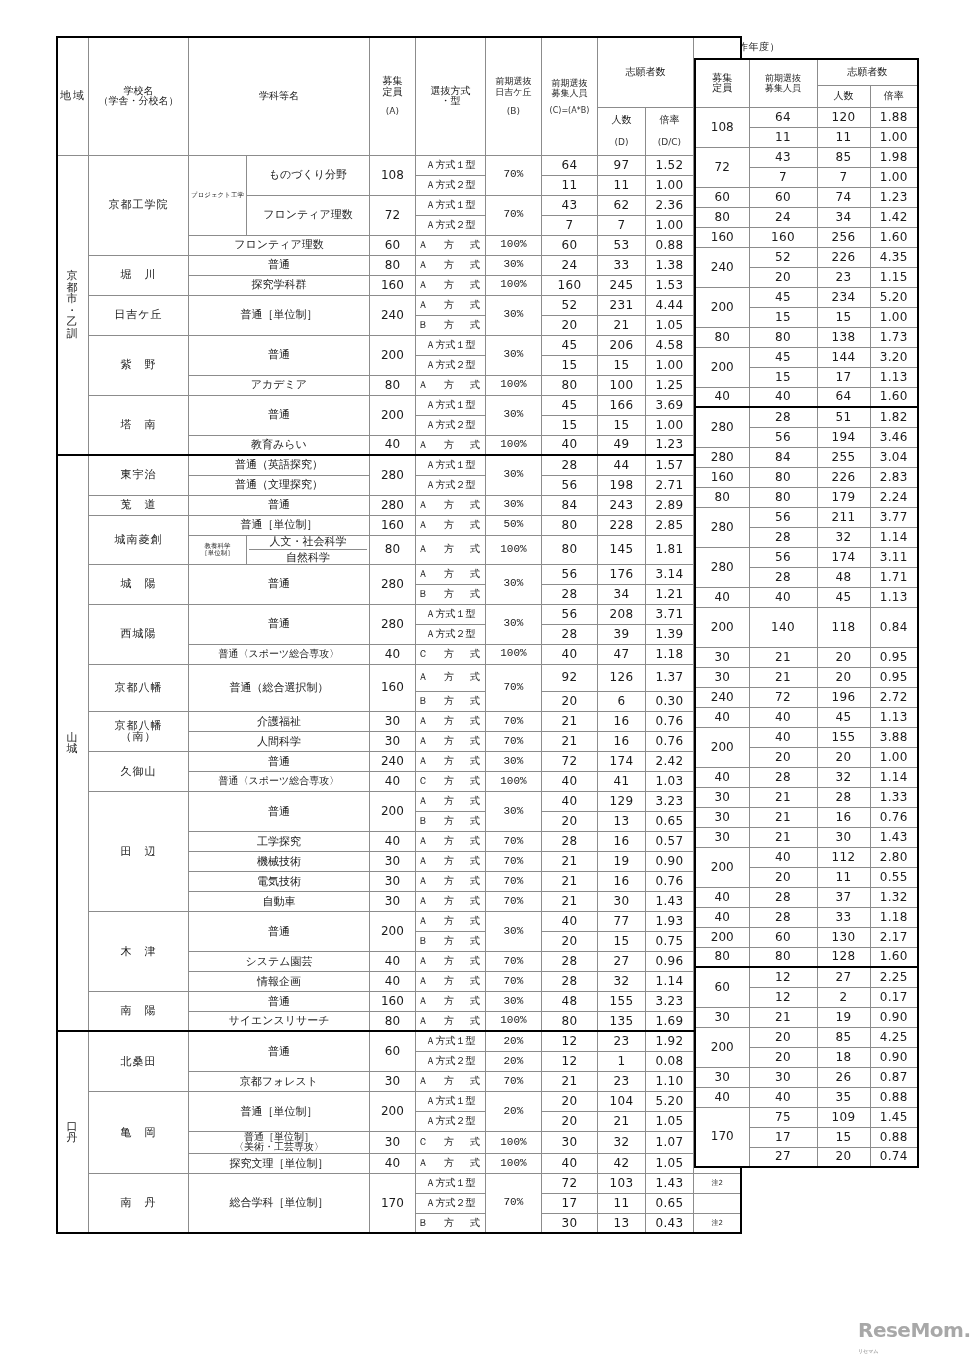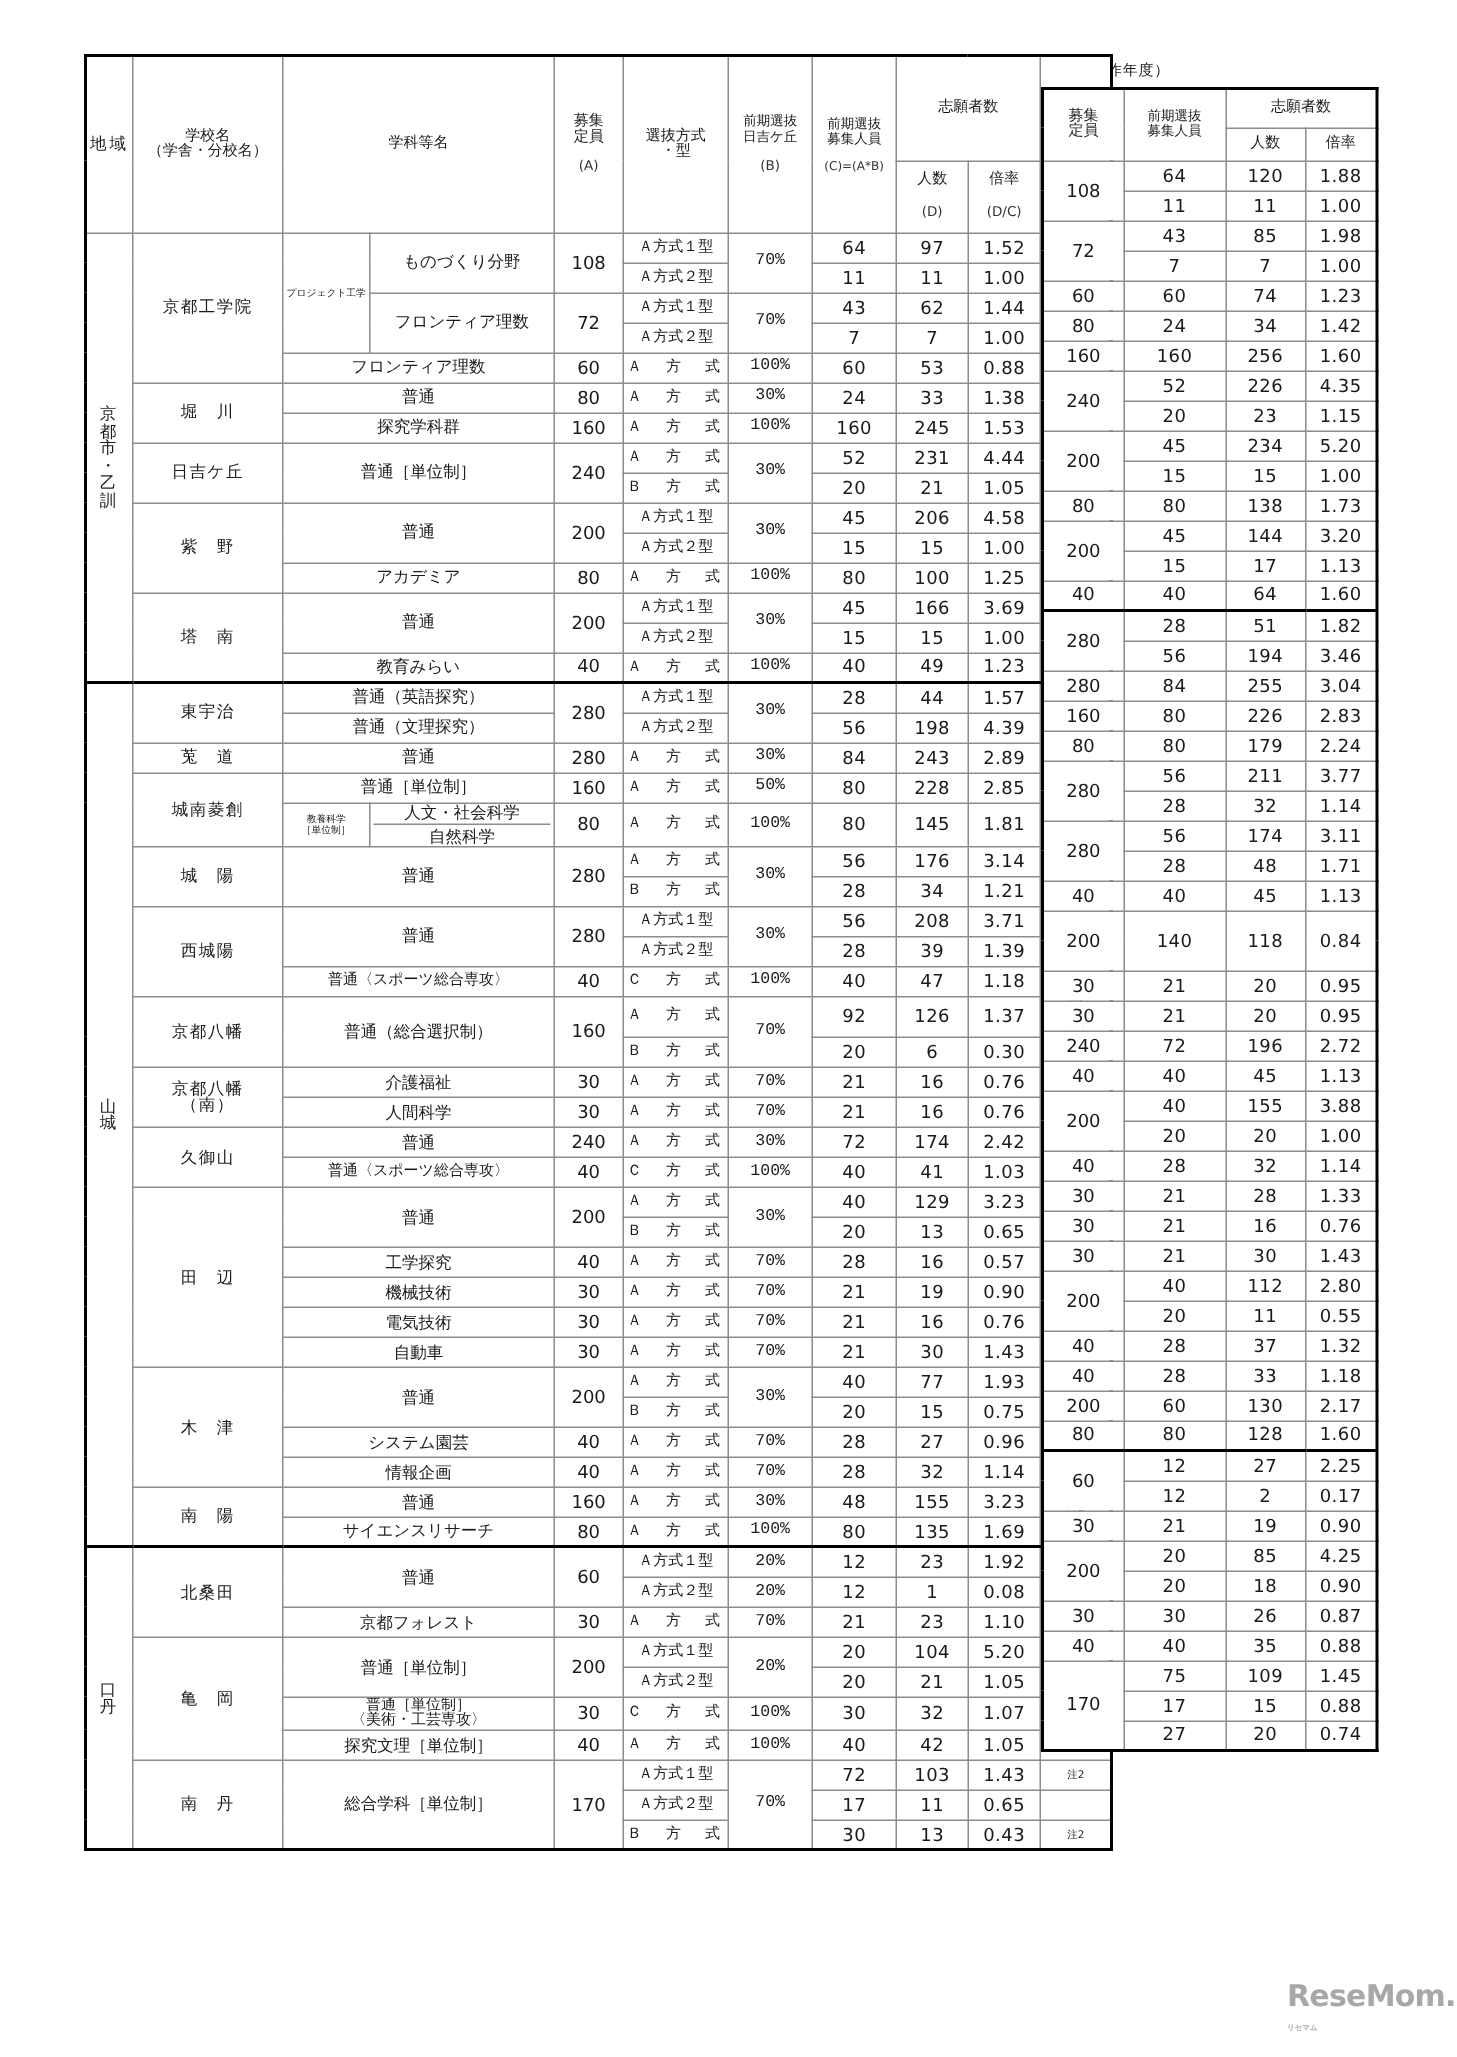--- a/index.html
+++ b/index.html
@@ -167,21 +167,21 @@
           <td class="num">1.00</td>
           <td class="note"></td>
         </tr>
         <tr style="height: 20px;">
           <td class="dept" rowspan="2">フロンティア理数</td>
           <td class="capnum" rowspan="2">72</td>
           <td class="mode">Ａ方式１型</td>
           <td class="pct" rowspan="2">70%</td>
           <td class="num">43</td>
           <td class="num">62</td>
-          <td class="num">1.44</td>
+          <td class="num">2.36</td>
           <td class="note"></td>
         </tr>
         <tr style="height: 20px;">
           <td class="mode">Ａ方式２型</td>
           <td class="num">7</td>
           <td class="num">7</td>
           <td class="num">1.00</td>
           <td class="note"></td>
         </tr>
         <tr style="height: 20px;">
@@ -302,21 +302,21 @@
           <td class="num tb-top">28</td>
           <td class="num tb-top">44</td>
           <td class="num tb-top">1.57</td>
           <td class="note tb-top"></td>
         </tr>
         <tr style="height: 20px;">
           <td class="dept" colspan="2">普通（文理探究）</td>
           <td class="mode">Ａ方式２型</td>
           <td class="num">56</td>
           <td class="num">198</td>
-          <td class="num">4.39</td>
+          <td class="num">2.71</td>
           <td class="note"></td>
         </tr>
         <tr style="height: 20px;">
           <td class="name sep-school">莵　道</td>
           <td class="dept sep-school" colspan="2">普通</td>
           <td class="capnum sep-school">280</td>
           <td class="mode spaced sep-school">Ａ　方　式</td>
           <td class="pct sep-school">30%</td>
           <td class="num sep-school">84</td>
           <td class="num sep-school">243</td>

